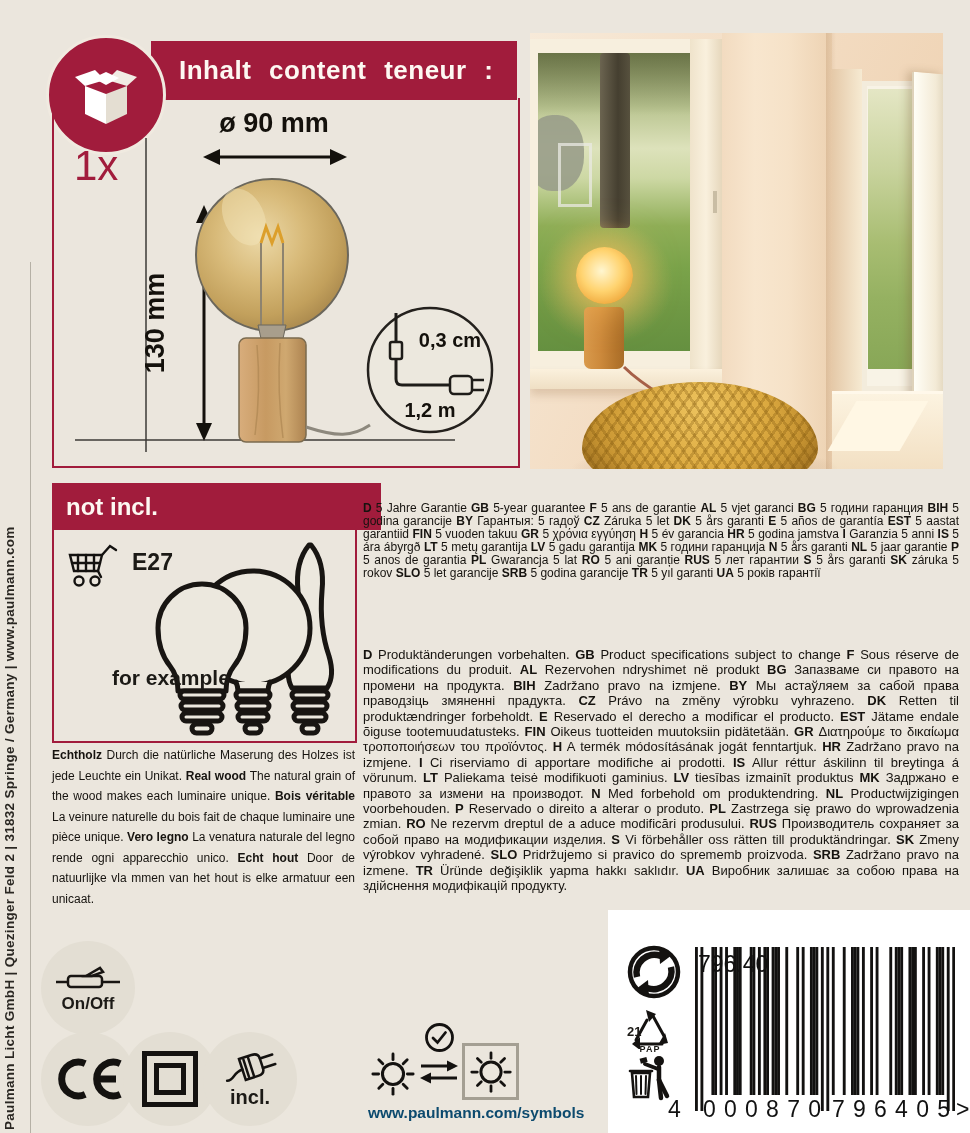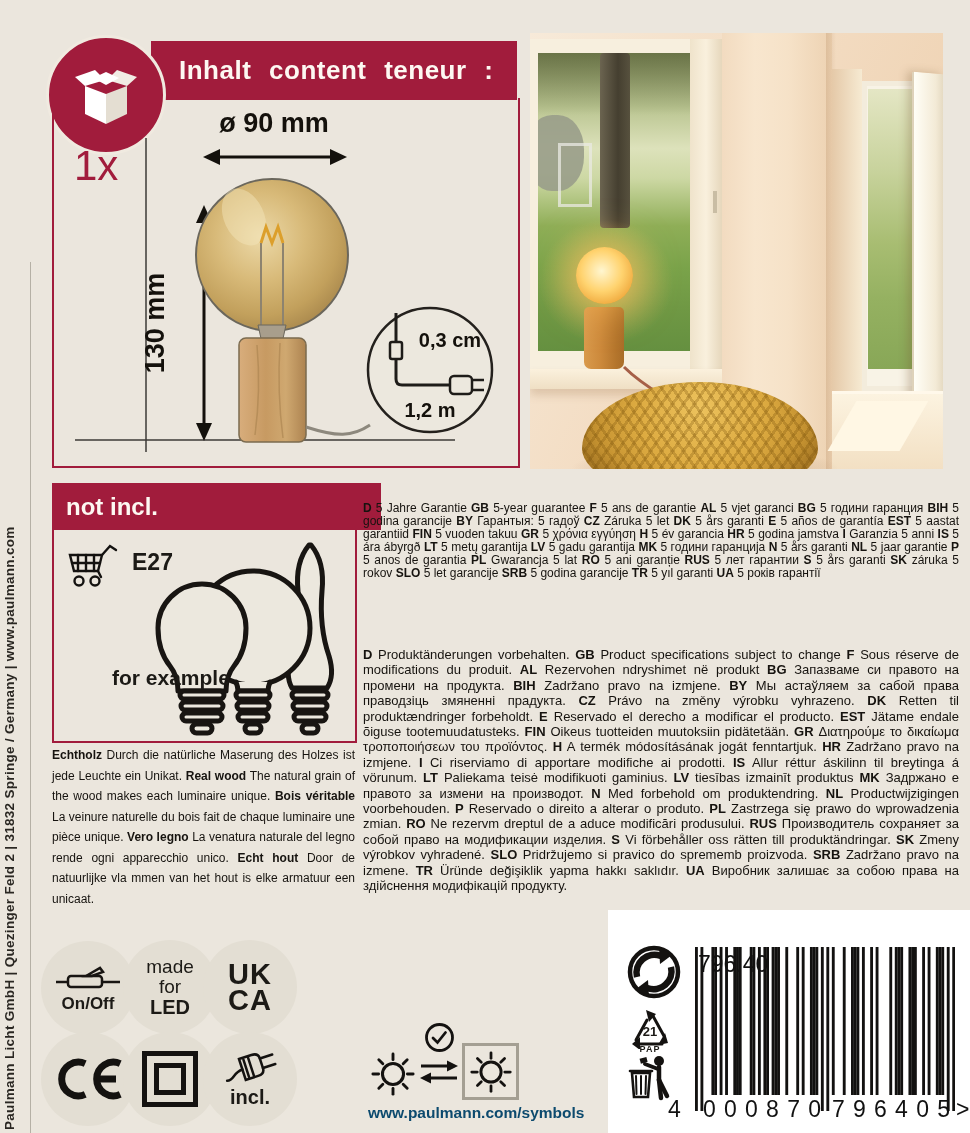--- a/index.html
+++ b/index.html
@@ -39,21 +39,21 @@
   .sq-outer{width:46px;height:46px;border:5px solid #141210;display:flex;align-items:center;justify-content:center;}
   .sq-inner{width:22px;height:22px;border:5px solid #141210;}
   .b-incl-label{font-size:20px;font-weight:bold;margin-top:1px;}
   
   .sym-frame{left:462px;top:1043px;width:51px;height:51px;border:3px solid #a49f93;display:flex;align-items:center;justify-content:center;}
   .sym-url{left:368px;top:1104px;font-size:15.5px;font-weight:600;color:#0c4a6e;}
   
   .bc-panel{left:608px;top:910px;width:362px;height:223px;background:#ffffff;}
   .bc-item{left:698px;top:951px;width:240px;text-align:left;font-size:23px;color:#111;}
   .bc-digits{font-size:23px;color:#111;font-family:"Liberation Sans",sans-serif;}
-  .pap-21{left:627px;top:1024px;width:46px;text-align:center;font-size:13px;font-weight:bold;}
+  .pap-21{left:627px;top:1024px;width:46px;text-align:left;font-size:13px;font-weight:bold;}
   .pap-lbl{left:627px;top:1044px;width:46px;text-align:center;font-size:9px;font-weight:bold;letter-spacing:1px;}
   
   .photo{left:530px;top:33px;width:413px;height:436px;overflow:hidden;
     background:linear-gradient(115deg,#f7ead9 0%,#f3dcc2 45%,#eccdaa 100%);}
   .ph{position:absolute;}
   .ph-lframe{left:0;top:6px;width:192px;height:330px;background:#f7efde;}
   .ph-lview{left:8px;top:20px;width:152px;height:298px;overflow:hidden;
     background:linear-gradient(180deg,#9aa470 0%,#b9c490 18%,#dde2bb 32%,#cdd8a4 42%,#8fae57 58%,#7aa34a 72%,#6f9844 86%,#659040 100%);}
   .ph-trunk{left:62px;top:0;width:30px;height:175px;border-radius:4px;
     background:linear-gradient(90deg,#6b6450,#453f30 60%,#57513e);}
@@ -248,29 +248,20 @@
   <div class="abs badge" style="left:41px;top:941px;">
     <svg width="64" height="28" viewBox="0 0 64 28">
       <g stroke="#181512" stroke-width="2.5" fill="none">
         <line x1="0" y1="19" x2="12" y2="19"></line>
         <rect x="12" y="13" width="34" height="11" rx="3"></rect>
         <polygon points="30,13 44,5 47,9 36,13"></polygon>
         <line x1="46" y1="19" x2="64" y2="19"></line>
       </g>
     </svg>
     <div class="b-onoff-label">On/Off</div>
-  </div>
-  <div class="abs badge b-made" style="left:123px;top:940px;">
-    <div>made</div>
-    <div>for</div>
-    <div class="led">LED</div>
-  </div>
-  <div class="abs badge b-ukca" style="left:203px;top:940px;">
-    <div>UK</div>
-    <div>CA</div>
   </div>
   <div class="abs badge" style="left:41px;top:1032px;">
     <svg width="70" height="50" viewBox="0 0 100 64">
       <g stroke="#141210" stroke-width="10" fill="none">
         <path d="M46 10 A24 24 0 1 0 46 54"></path>
         <path d="M96 10 A24 24 0 1 0 96 54"></path>
         <line x1="62" y1="32" x2="90" y2="32"></line>
       </g>
     </svg>
   </div>

